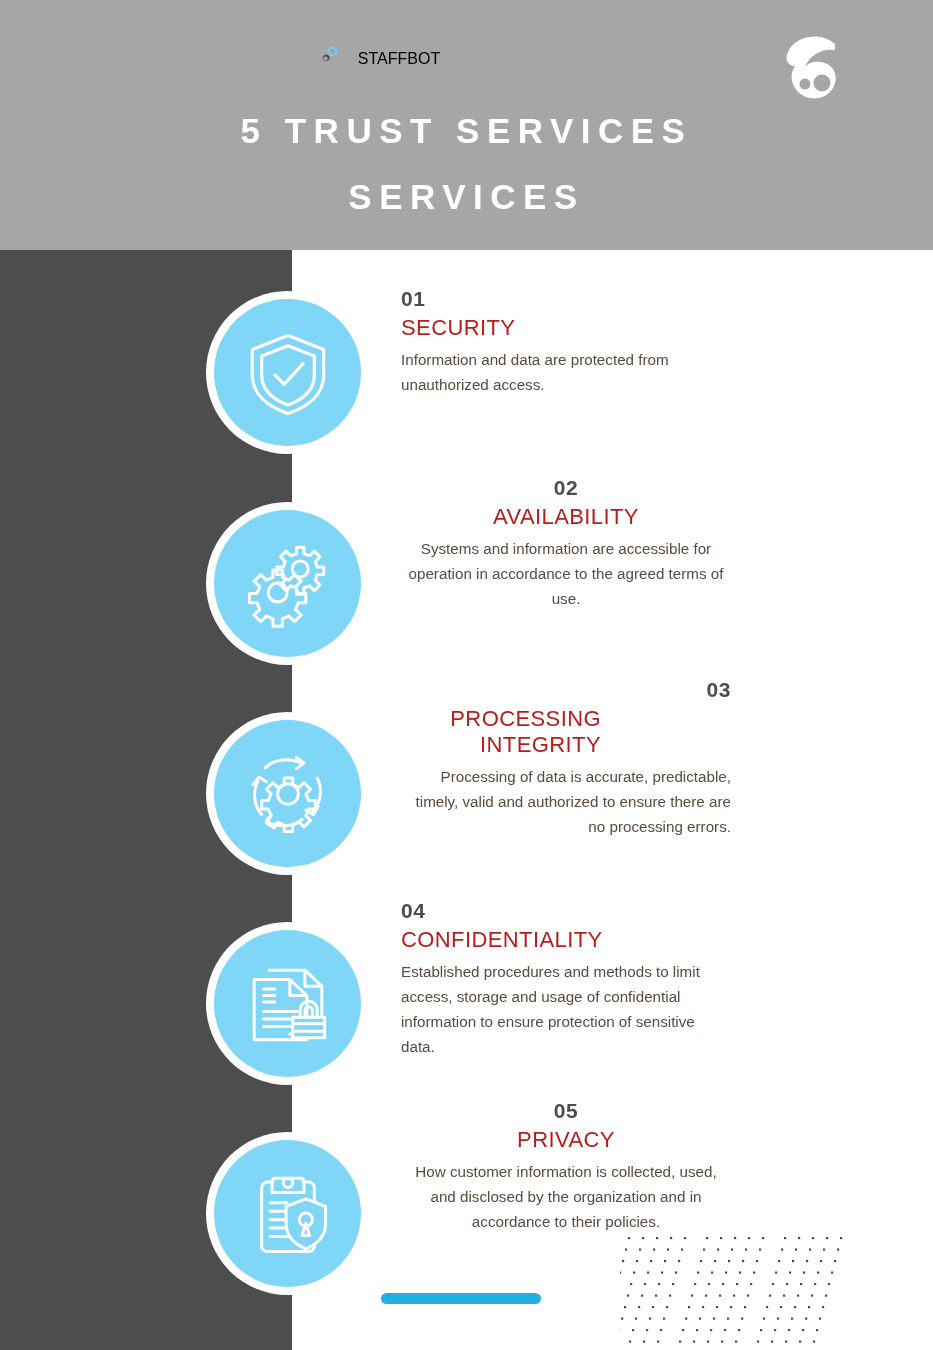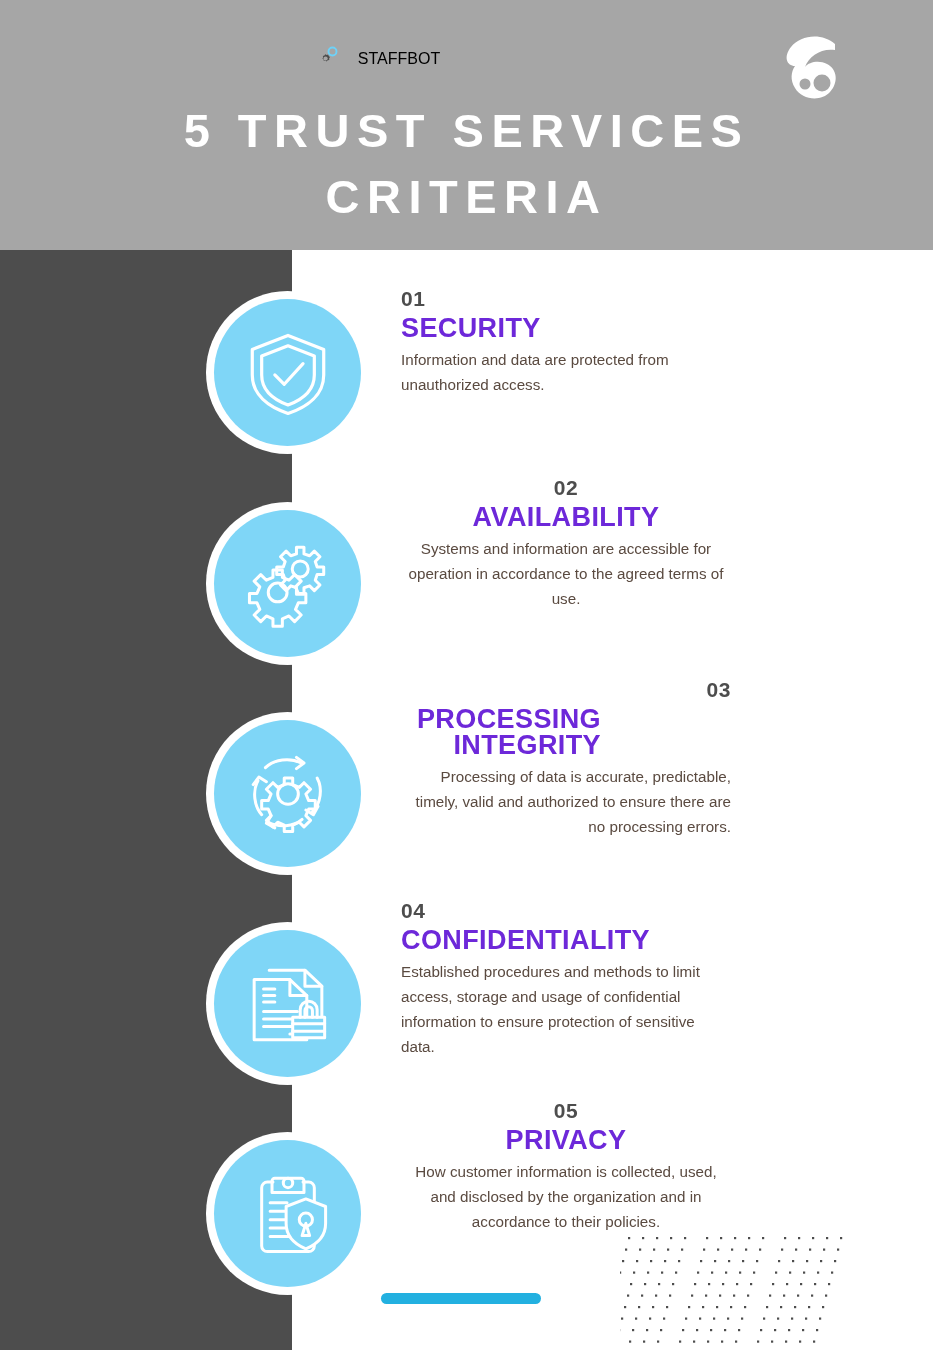--- a/index.html
+++ b/index.html
@@ -31,21 +31,21 @@
   #brand-icon { width:34px; height:34px; display:block; }
   #logo-mark {
     position:absolute; right:76px; top:22px;
     width:92px; height:92px;
   }
   #main-title {
     position:absolute; left:0; top:98px;
     width:933px;
     text-align:center;
     color:#ffffff;
-    font-size:47px;
+    font-size:35px;
     font-weight:bold;
     letter-spacing:7.5px;
     line-height:66px;
   }
 
   
   #dark-panel {
     position:absolute; left:0; top:250px;
     width:292px; height:1100px;
     background:#4d4d4d;
@@ -71,21 +71,21 @@
     display:flex; align-items:center; justify-content:center;
   }
   .badge-inner svg { width:94px; height:94px; display:block; }
 
   .copy { position:absolute; left:401px; width:330px; }
   .c-num {
     font-size:21px; font-weight:bold; color:#4d4d4d;
     letter-spacing:0.6px; line-height:26px;
   }
   .c-title {
-    font-size:27px; font-weight:bold; color:#6d28d9;
+    font-size:22px; font-weight:normal; color:#b91c1c;
     letter-spacing:0.4px; line-height:26px;
     margin-top:3px;
   }
   .c-desc {
     font-size:15.2px; color:#5a4a40; line-height:25px;
     margin-top:6px;
   }
 
   
   #accent-bar {
@@ -126,21 +126,21 @@
         <path d="M70 22 C58 11, 36 12, 26 25 C18 35, 22 44, 30 44 C26 50, 25 58, 30 66
                  C37 78, 56 80, 65 70 C74 60, 72 47, 62 42 C54 38, 44 40, 40 45
                  C44 34, 56 26, 70 28 Z" fill="#ffffff"></path>
         <circle cx="40" cy="62" r="5.5" fill="#a6a6a6"></circle>
         <circle cx="57" cy="61" r="8.5" fill="#a6a6a6"></circle>
       </svg>
     </div>
 
     <div id="main-title">
       <div>5 TRUST SERVICES</div>
-      <div>CRITERIA</div>
+      <div>SERVICES</div>
     </div>
   </div>
 
   <div id="dark-panel"></div>
 
   <div id="criteria-list">
 
     <div class="criterion" style="top:0;">
       <div class="badge" style="top:41px;">
         <div class="badge-inner">

